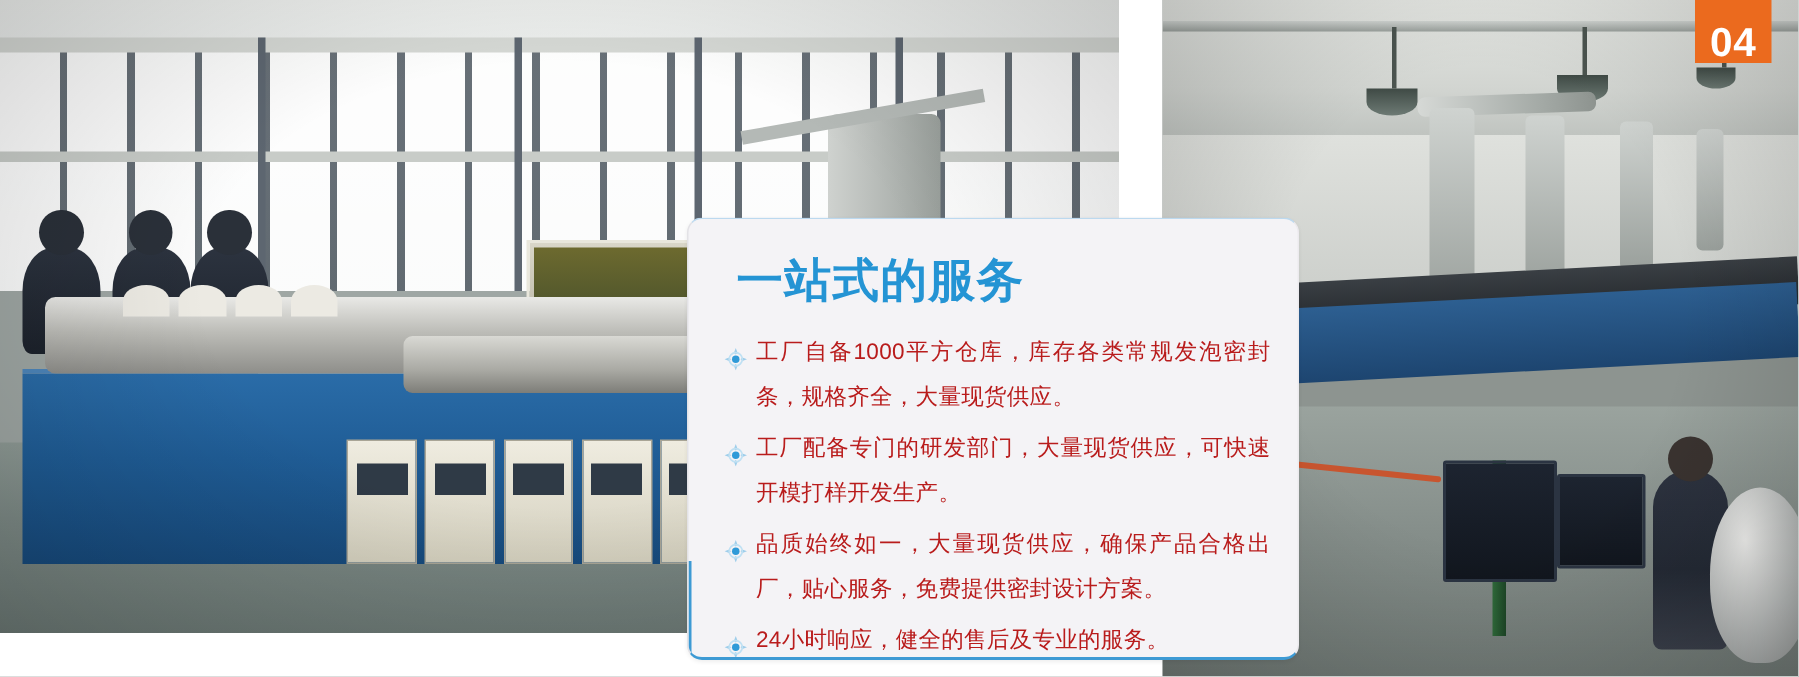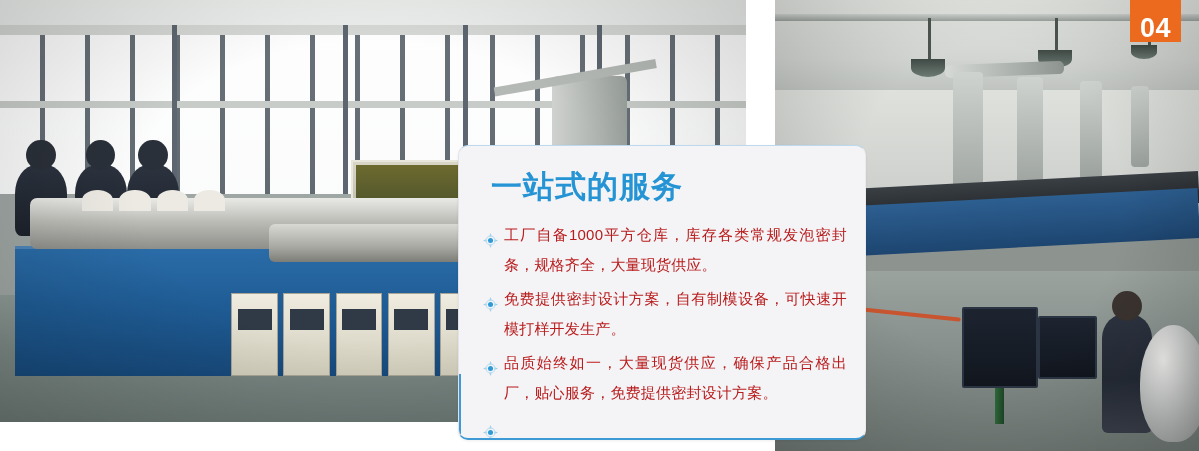--- a/index.html
+++ b/index.html
@@ -300,21 +300,21 @@
             <g fill="#9ecdea">
               <path d="M7.5 0 L8.7 3.1 L7.5 4.3 L6.3 3.1 Z"></path>
               <path d="M7.5 15 L6.3 11.9 L7.5 10.7 L8.7 11.9 Z"></path>
               <path d="M0 7.5 L3.1 6.3 L4.3 7.5 L3.1 8.7 Z"></path>
               <path d="M15 7.5 L11.9 8.7 L10.7 7.5 L11.9 6.3 Z"></path>
             </g>
             <circle cx="7.5" cy="7.5" r="4.4" fill="none" stroke="#bfe0f3" stroke-width="1.1"></circle>
             <circle cx="7.5" cy="7.5" r="2.5" fill="#2f9ad8"></circle>
           </svg>
         </span>
-        <span>免费提供密封设计方案，自有制模设备，可快速开模打样开发生产。</span>
+        <span>工厂配备专门的研发部门，大量现货供应，可快速开模打样开发生产。</span>
       </li>
 
       <li class="bullet">
         <span class="b-icon">
           <svg width="15" height="15" viewBox="0 0 15 15">
             <g fill="#9ecdea">
               <path d="M7.5 0 L8.7 3.1 L7.5 4.3 L6.3 3.1 Z"></path>
               <path d="M7.5 15 L6.3 11.9 L7.5 10.7 L8.7 11.9 Z"></path>
               <path d="M0 7.5 L3.1 6.3 L4.3 7.5 L3.1 8.7 Z"></path>
               <path d="M15 7.5 L11.9 8.7 L10.7 7.5 L11.9 6.3 Z"></path>
@@ -332,18 +332,19 @@
             <g fill="#9ecdea">
               <path d="M7.5 0 L8.7 3.1 L7.5 4.3 L6.3 3.1 Z"></path>
               <path d="M7.5 15 L6.3 11.9 L7.5 10.7 L8.7 11.9 Z"></path>
               <path d="M0 7.5 L3.1 6.3 L4.3 7.5 L3.1 8.7 Z"></path>
               <path d="M15 7.5 L11.9 8.7 L10.7 7.5 L11.9 6.3 Z"></path>
             </g>
             <circle cx="7.5" cy="7.5" r="4.4" fill="none" stroke="#bfe0f3" stroke-width="1.1"></circle>
             <circle cx="7.5" cy="7.5" r="2.5" fill="#2f9ad8"></circle>
           </svg>
         </span>
+        <span>24小时响应，健全的售后及专业的服务。</span>
       </li>
 
     </ul>
   </div>
 
 </div>
 
 </body></html>

